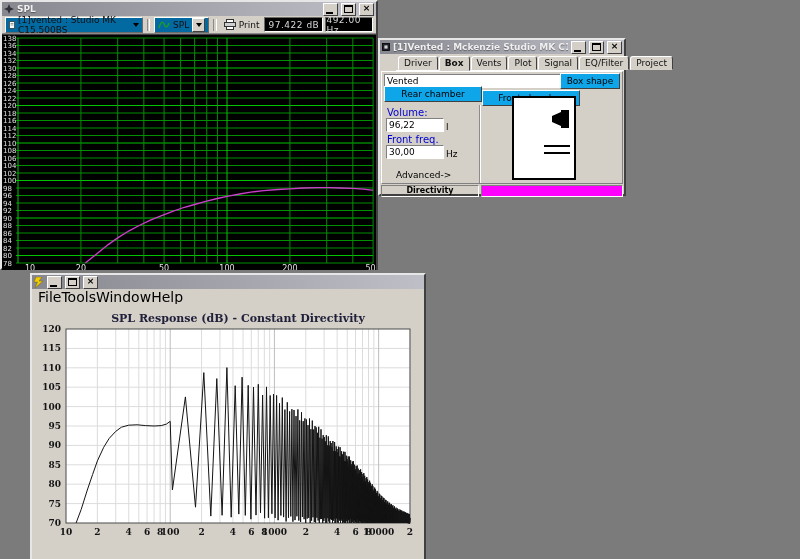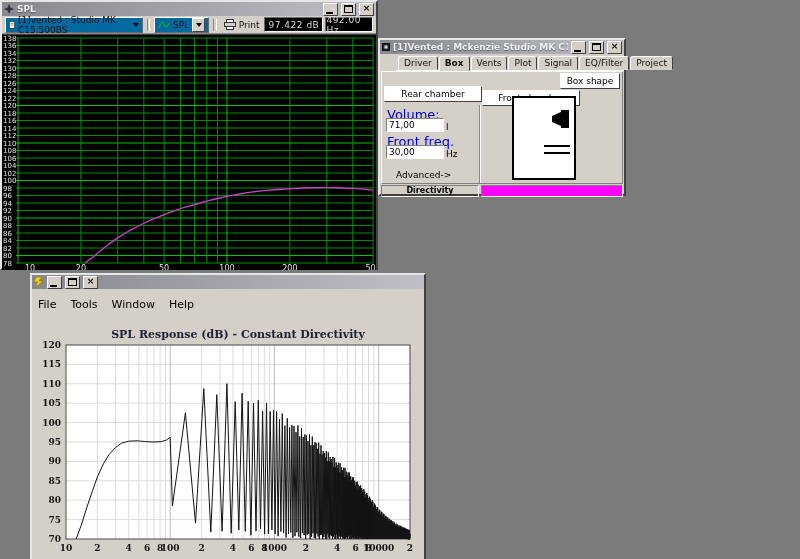--- a/index.html
+++ b/index.html
@@ -23,28 +23,28 @@
        border:1px solid;border-color:#6a6a6a #fff #fff #6a6a6a;letter-spacing:.5px;}
   .plot-client{position:relative;background:#000;border-top:1px solid #404040;}
   
   .tabs{display:flex;align-items:flex-end;height:15px;padding:1px 2px 0 2px;border-bottom:1px solid #fff;margin-left:16px;}
   .tab{font-size:9px;padding:1px 5px 1px 5px;background:#d4d0c8;border:1px solid;border-color:#fff #404040 #d4d0c8 #fff;
        border-radius:3px 3px 0 0;margin-right:1px;color:#111;}
   .tab.active{font-weight:bold;padding-bottom:2px;margin-bottom:-1px;}
   .box-client{position:relative;height:111px;border:1px solid;border-color:#fff #808080 #808080 #fff;margin:0 1px;}
   .field{position:absolute;background:#fff;border:1px solid;border-color:#808080 #fff #fff #808080;font-size:9px;
          padding:0 2px;color:#000;display:flex;align-items:center;}
-  .pbtn{position:absolute;background:#ffffff;border:1px solid;border-color:#fff #404040 #404040 #fff;font-size:9px;
+  .pbtn{position:absolute;background:#0ea5e9;border:1px solid;border-color:#fff #404040 #404040 #fff;font-size:9px;
         display:flex;align-items:center;justify-content:center;color:#000;}
-  .bluelbl{color:#0000d0;font-size:13px;position:absolute;}
+  .bluelbl{color:#0000d0;font-size:10px;position:absolute;}
   .unit{position:absolute;font-size:9px;color:#000;}
   .statusbar{display:flex;height:12px;gap:2px;margin:1px 1px 0 1px;}
   .statcell{border:1px solid;border-color:#808080 #fff #fff #808080;height:10px;}
   
-  .menubar{height:15px;display:flex;align-items:center;gap:14px;padding:8px 6px;font-size:11px;color:#000;background:#d4d0c8;}
+  .menubar{height:15px;display:flex;align-items:center;padding:0 6px;font-size:14px;color:#000;background:#d4d0c8;}
   .horn-client{position:relative;background:#d4d0c8;height:262px;}
   .chart-title{position:absolute;left:34px;width:344px;top:8px;text-align:center;font-family:"DejaVu Serif",serif;
                font-weight:bold;font-size:11px;color:#20203a;}
   .axis-label{position:absolute;left:34px;width:344px;top:238px;text-align:center;font-family:"DejaVu Serif",serif;
               font-weight:bold;font-size:10px;color:#111;}
 </style>
 </head>
 <body>
 
 <div class="desktop">
@@ -194,27 +194,28 @@
     <div class="tabs">
       <span class="tab">Driver</span>
       <span class="tab active">Box</span>
       <span class="tab">Vents</span>
       <span class="tab">Plot</span>
       <span class="tab">Signal</span>
       <span class="tab">EQ/Filter</span>
       <span class="tab">Project</span>
     </div>
     <div class="box-client">
+      <div class="field" style="left:2px;top:2px;width:172px;height:12px;">Vented</div>
       <div class="pbtn" style="right:2px;top:1px;width:58px;height:14px;">Box shape</div>
       <div class="pbtn" style="left:2px;top:14px;width:96px;height:14px;">Rear chamber</div>
       <div class="pbtn" style="left:100px;top:18px;width:96px;height:14px;">Front chamber</div>
 
       <div style="position:absolute;left:0;top:33px;width:97px;bottom:0;border-right:1px solid #8a8a8a;box-shadow:1px 0 0 #fff;">
         <span class="bluelbl" style="left:5px;top:2px;">Volume:</span>
-        <div class="field" style="left:4px;top:13px;width:52px;height:12px;">71,00</div>
+        <div class="field" style="left:4px;top:13px;width:52px;height:12px;">96,22</div>
         <span class="unit" style="left:64px;top:17px;">l</span>
         <span class="bluelbl" style="left:5px;top:29px;">Front freq.</span>
         <div class="field" style="left:4px;top:40px;width:52px;height:12px;">30,00</div>
         <span class="unit" style="left:64px;top:44px;">Hz</span>
         <span style="position:absolute;left:14px;bottom:3px;font-size:9px;color:#000;">Advanced-&gt;</span>
       </div>
 
       <div style="position:absolute;left:130px;top:24px;width:60px;height:80px;background:#fff;border:2px solid #000;">
         <svg width="56" height="76" viewBox="0 0 56 76">
           <rect x="47" y="12" width="8" height="18" fill="#000"></rect>

